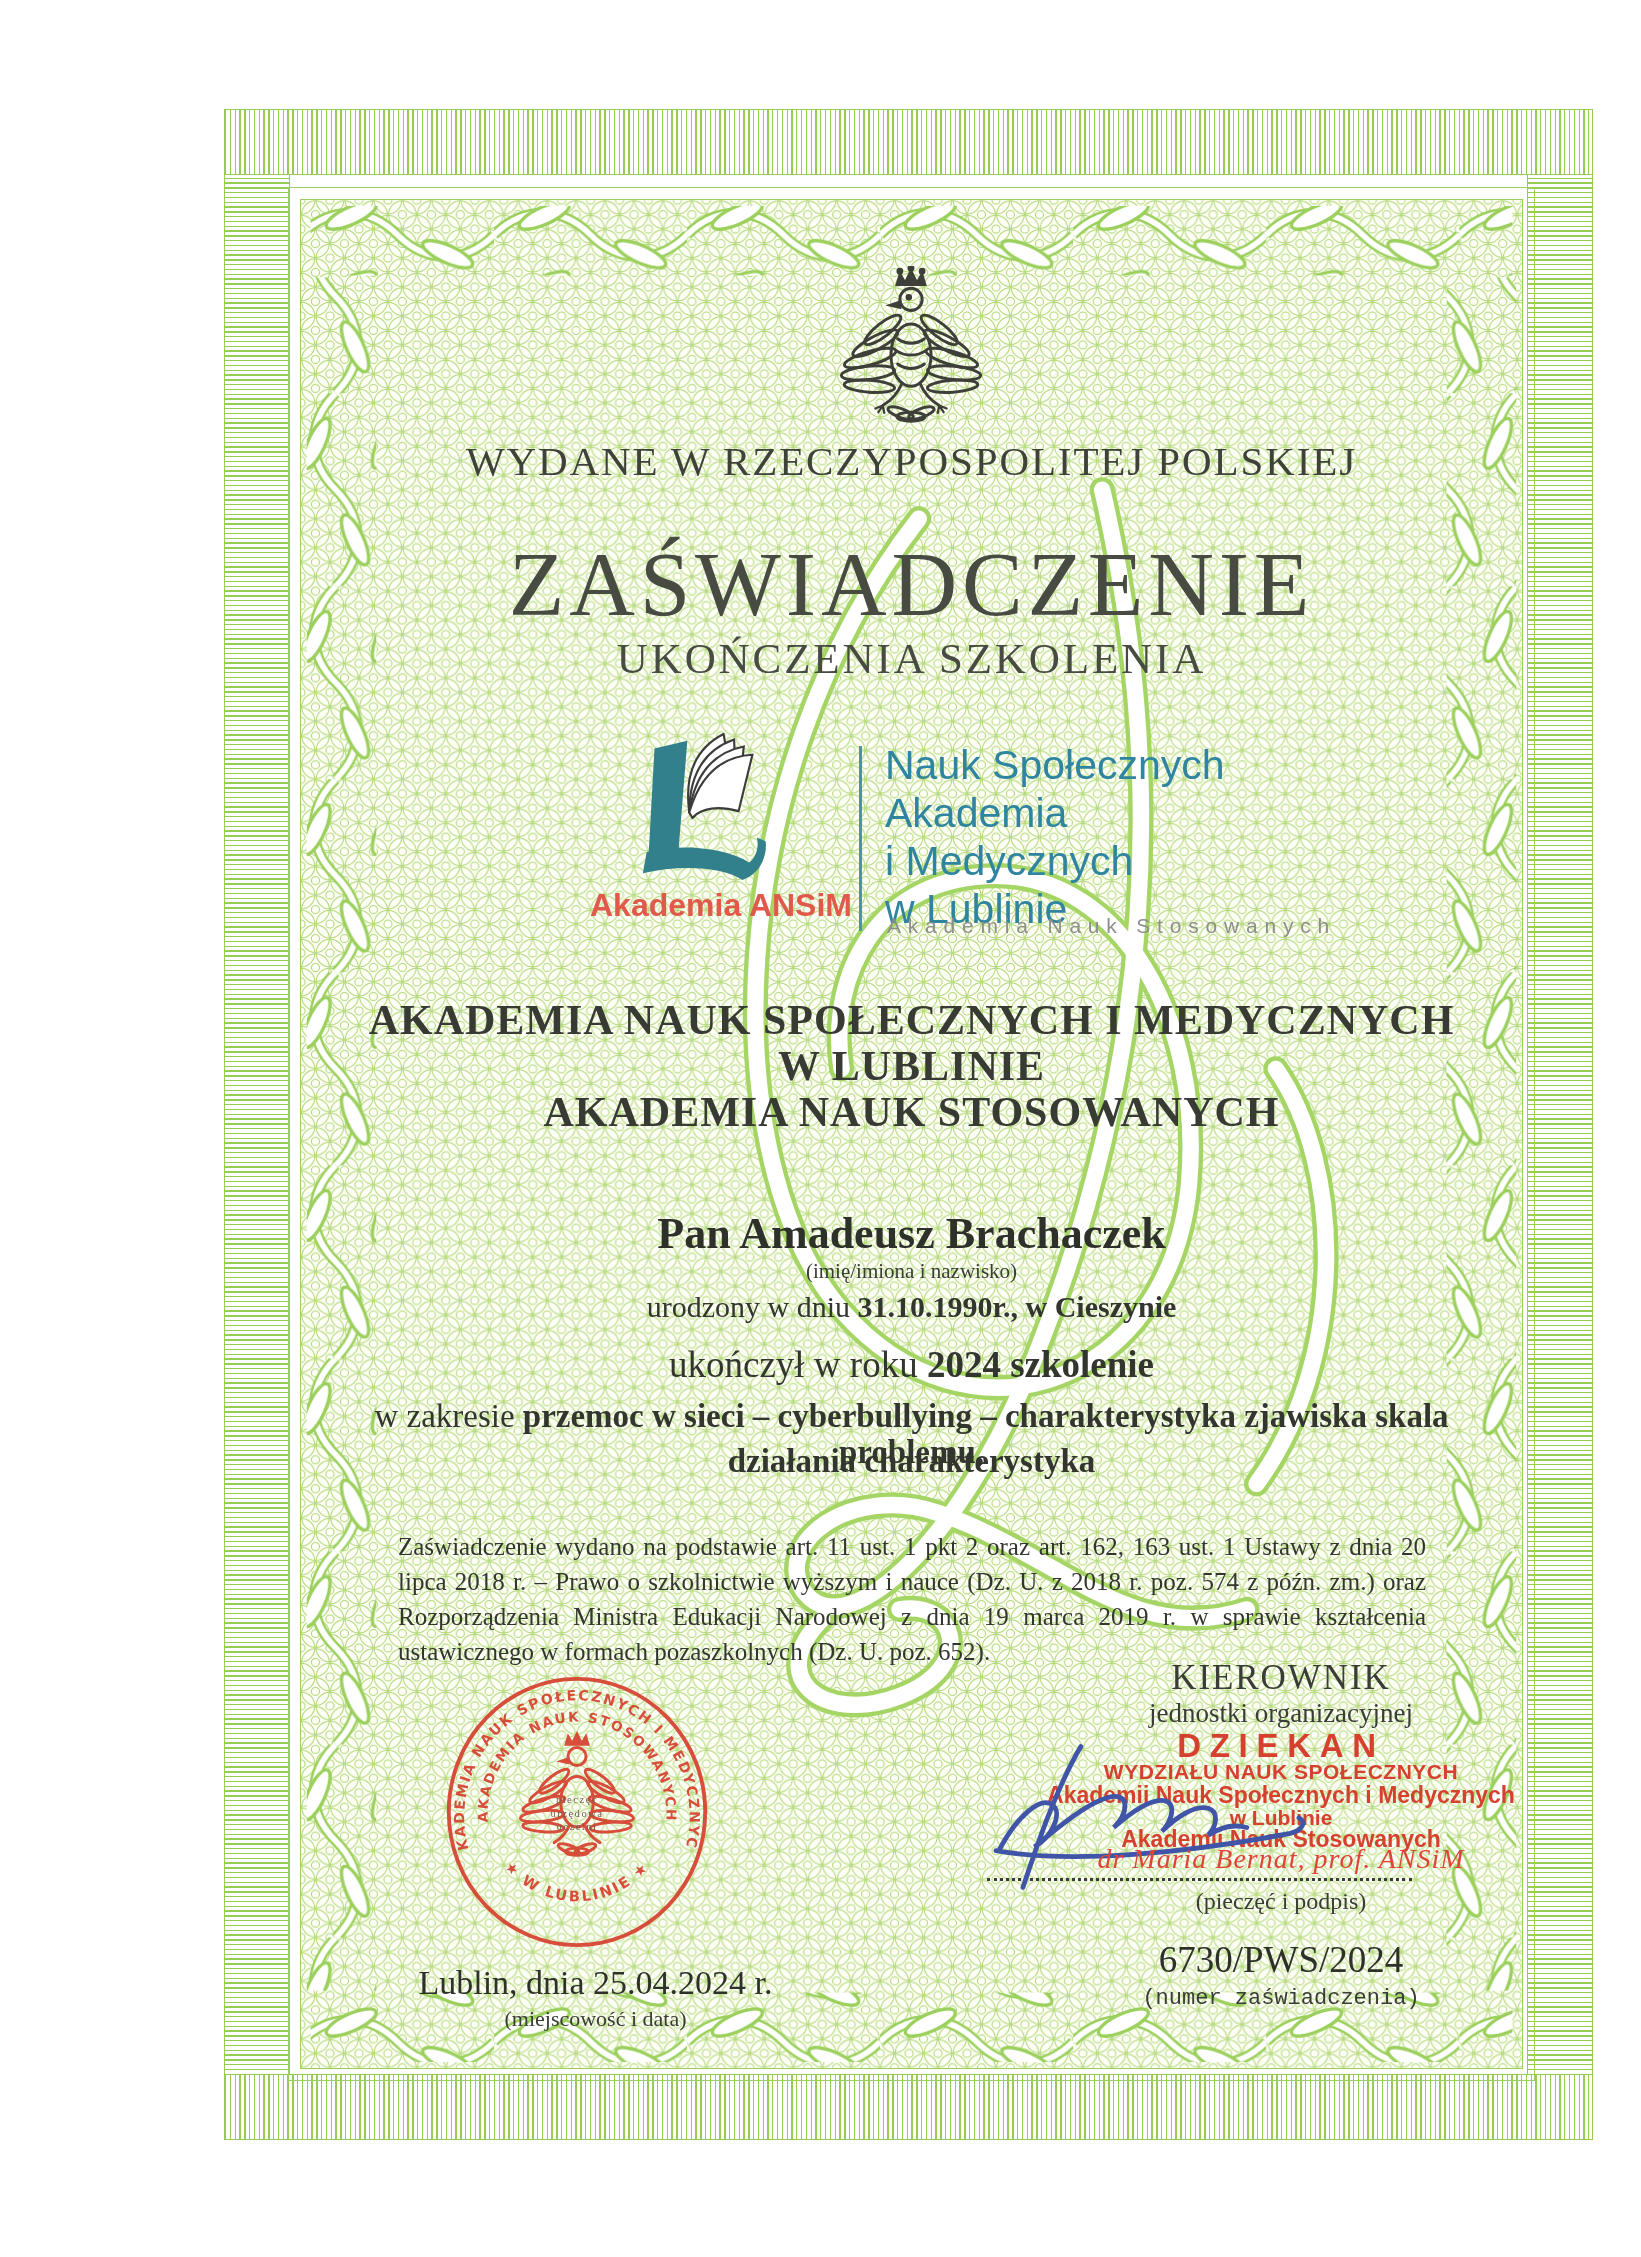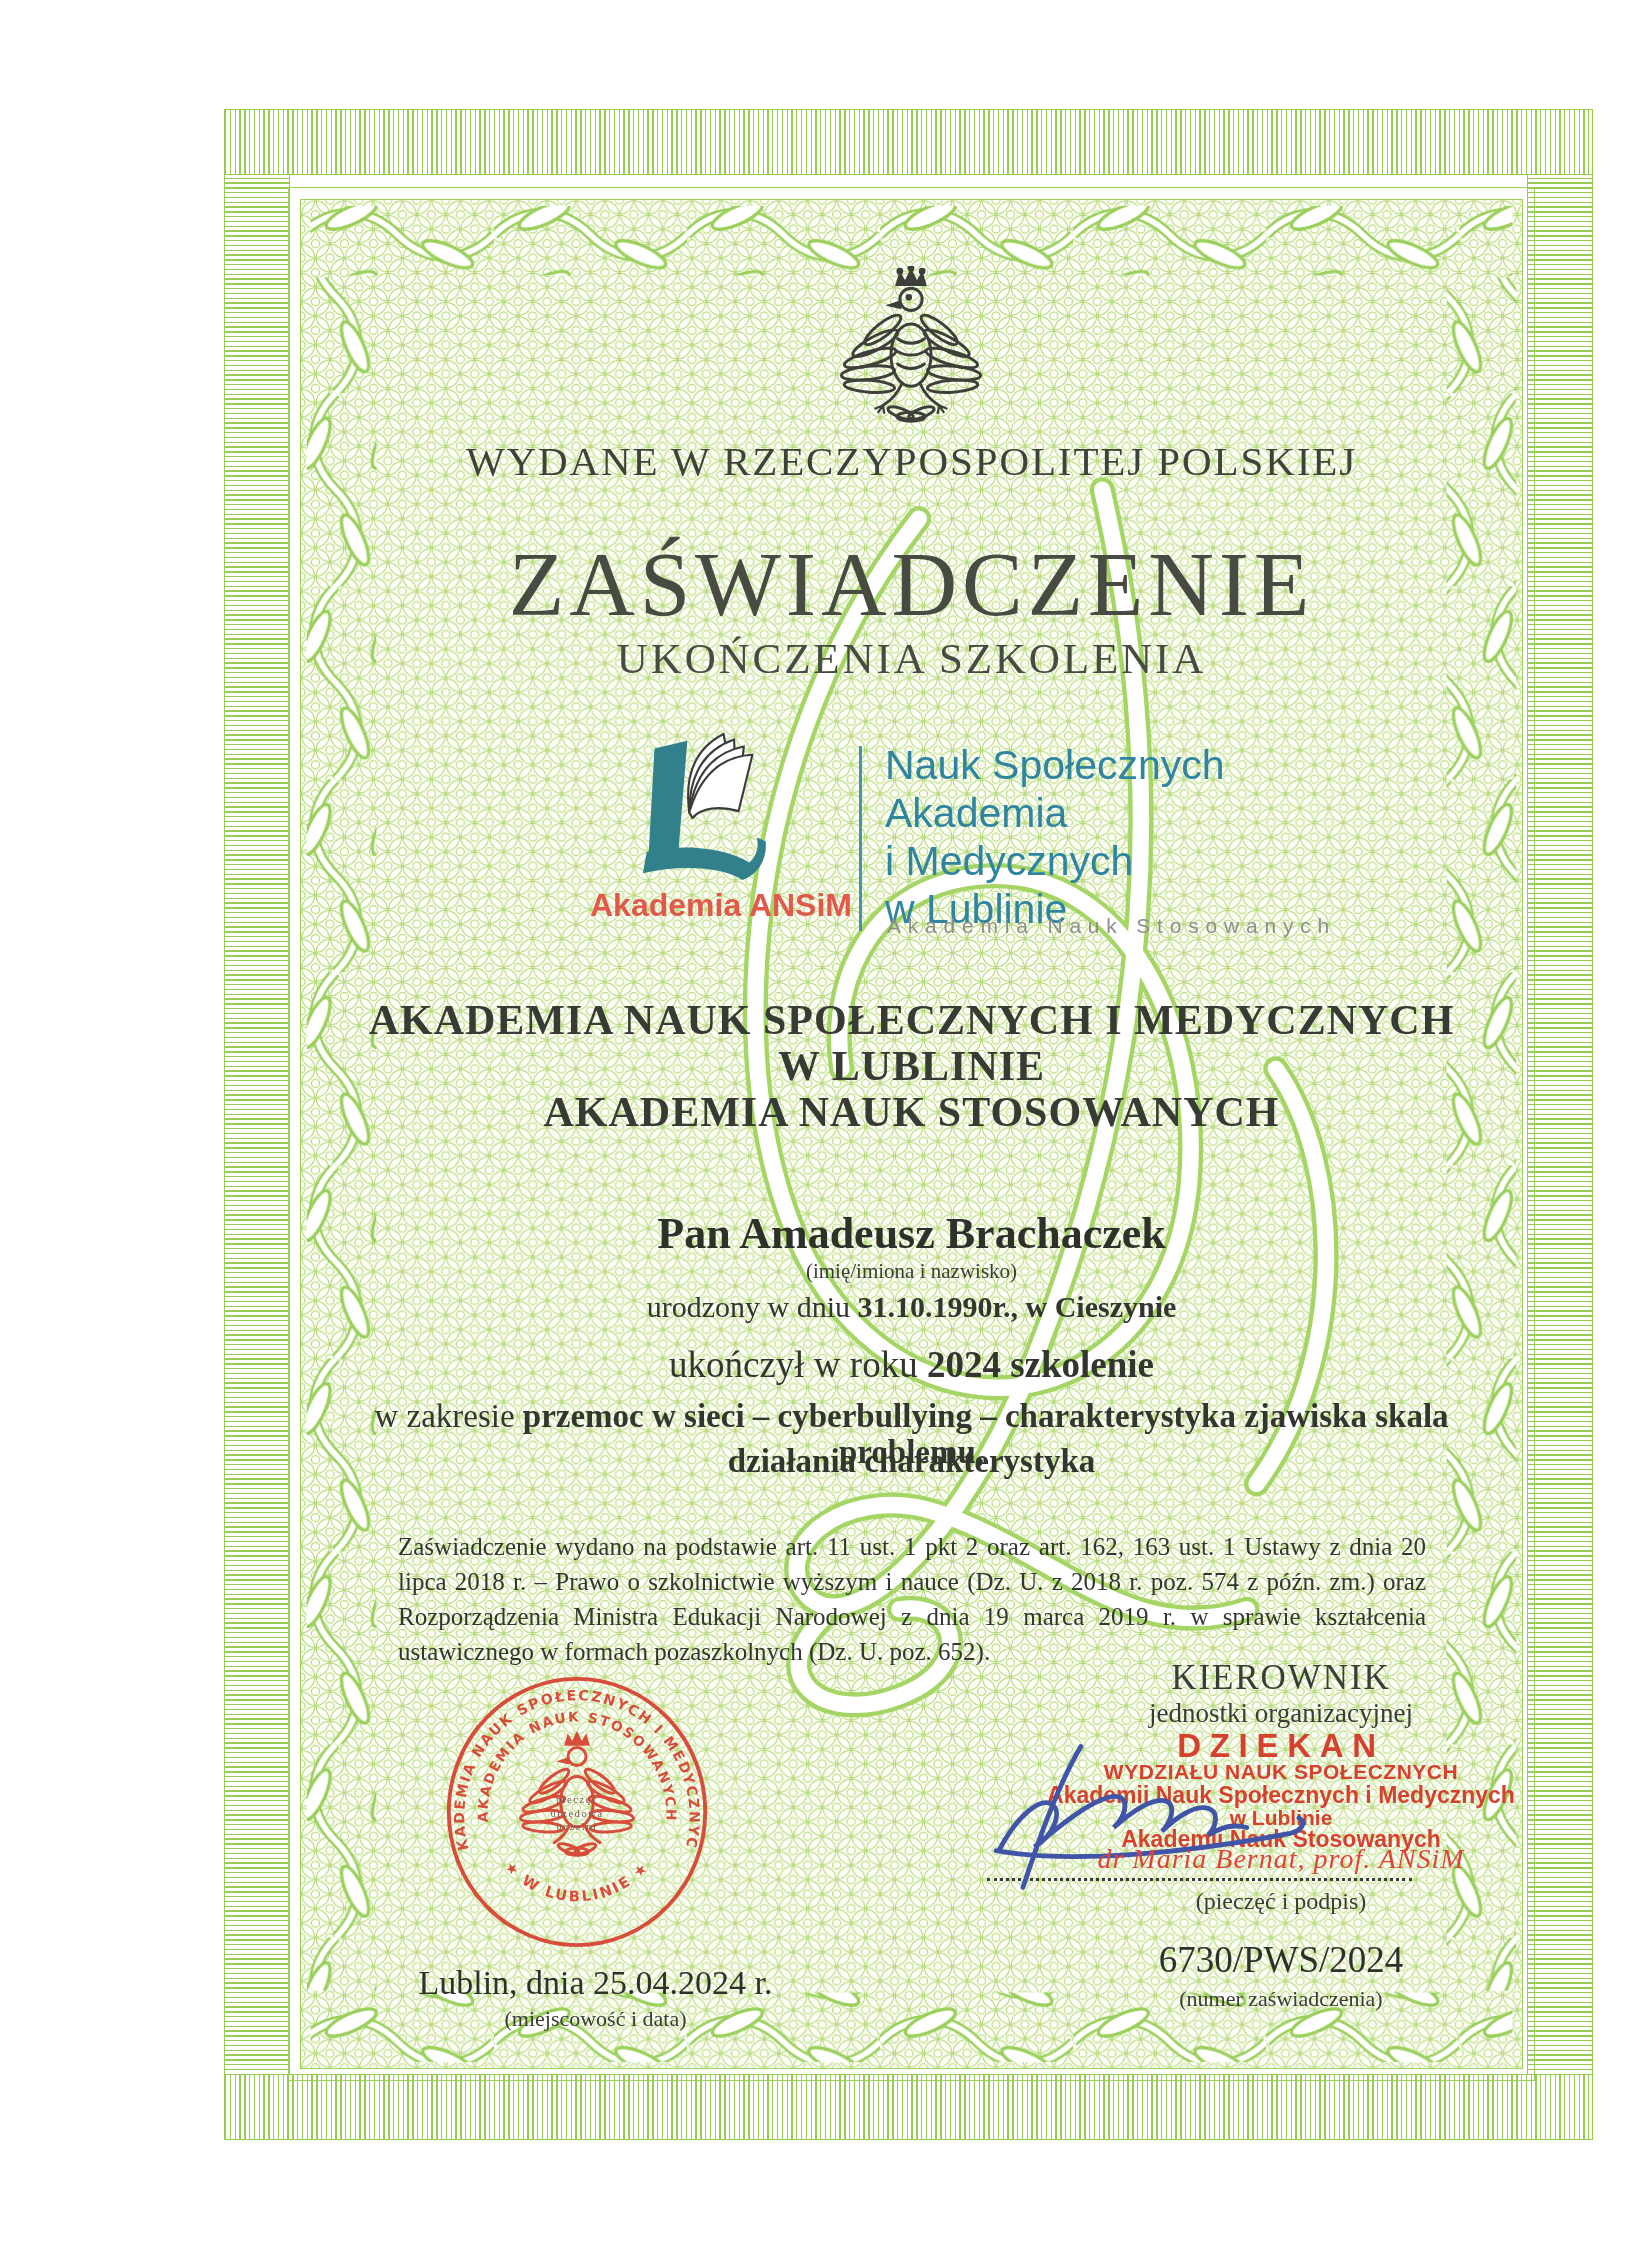--- a/index.html
+++ b/index.html
@@ -57,21 +57,21 @@
   .st2{top:1560px;font-size:21px;letter-spacing:0.5px;}
   .st3{top:1582px;font-size:23px;}
   .st4{top:1606px;font-size:21px;}
   .st5{top:1626px;font-size:23px;}
   .signame{top:1643px;font-size:28px;font-style:italic;color:#e04437;letter-spacing:1px;z-index:5;}
   .sig{position:absolute;left:666px;top:1533px;width:357px;height:164px;z-index:4;}
   .dotline{position:absolute;left:686px;top:1653px;width:425px;height:25px;
            border-bottom:3.9px dotted #3b3b3b;z-index:2;}
   .sigcap{top:1688px;font-size:24px;color:#3a3d35;}
   .num{top:1738px;font-size:37px;color:#2e3129;}
-  .numcap{top:1786px;font-size:22px;color:#3a3d35;}
+  .numcap{top:1786px;font-size:22px;color:#3a3d35;font-family:Liberation Mono, monospace;}
   .colL{left:53px;width:483px;text-align:center;position:absolute;z-index:2;margin-top:18px;}
   .pdate{top:1746px;font-size:34px;color:#2e3129;}
   .pdatecap{top:1788px;font-size:22px;color:#3a3d35;}
   .seal{position:absolute;left:140px;top:1471px;width:272px;height:282px;z-index:2;opacity:0.92;}
   .eagle-top{position:absolute;left:533px;top:66px;width:154px;height:193px;z-index:2;color:#3f3f3a;}
 </style>
 </head>
 <body>
 
 <div class="page">

